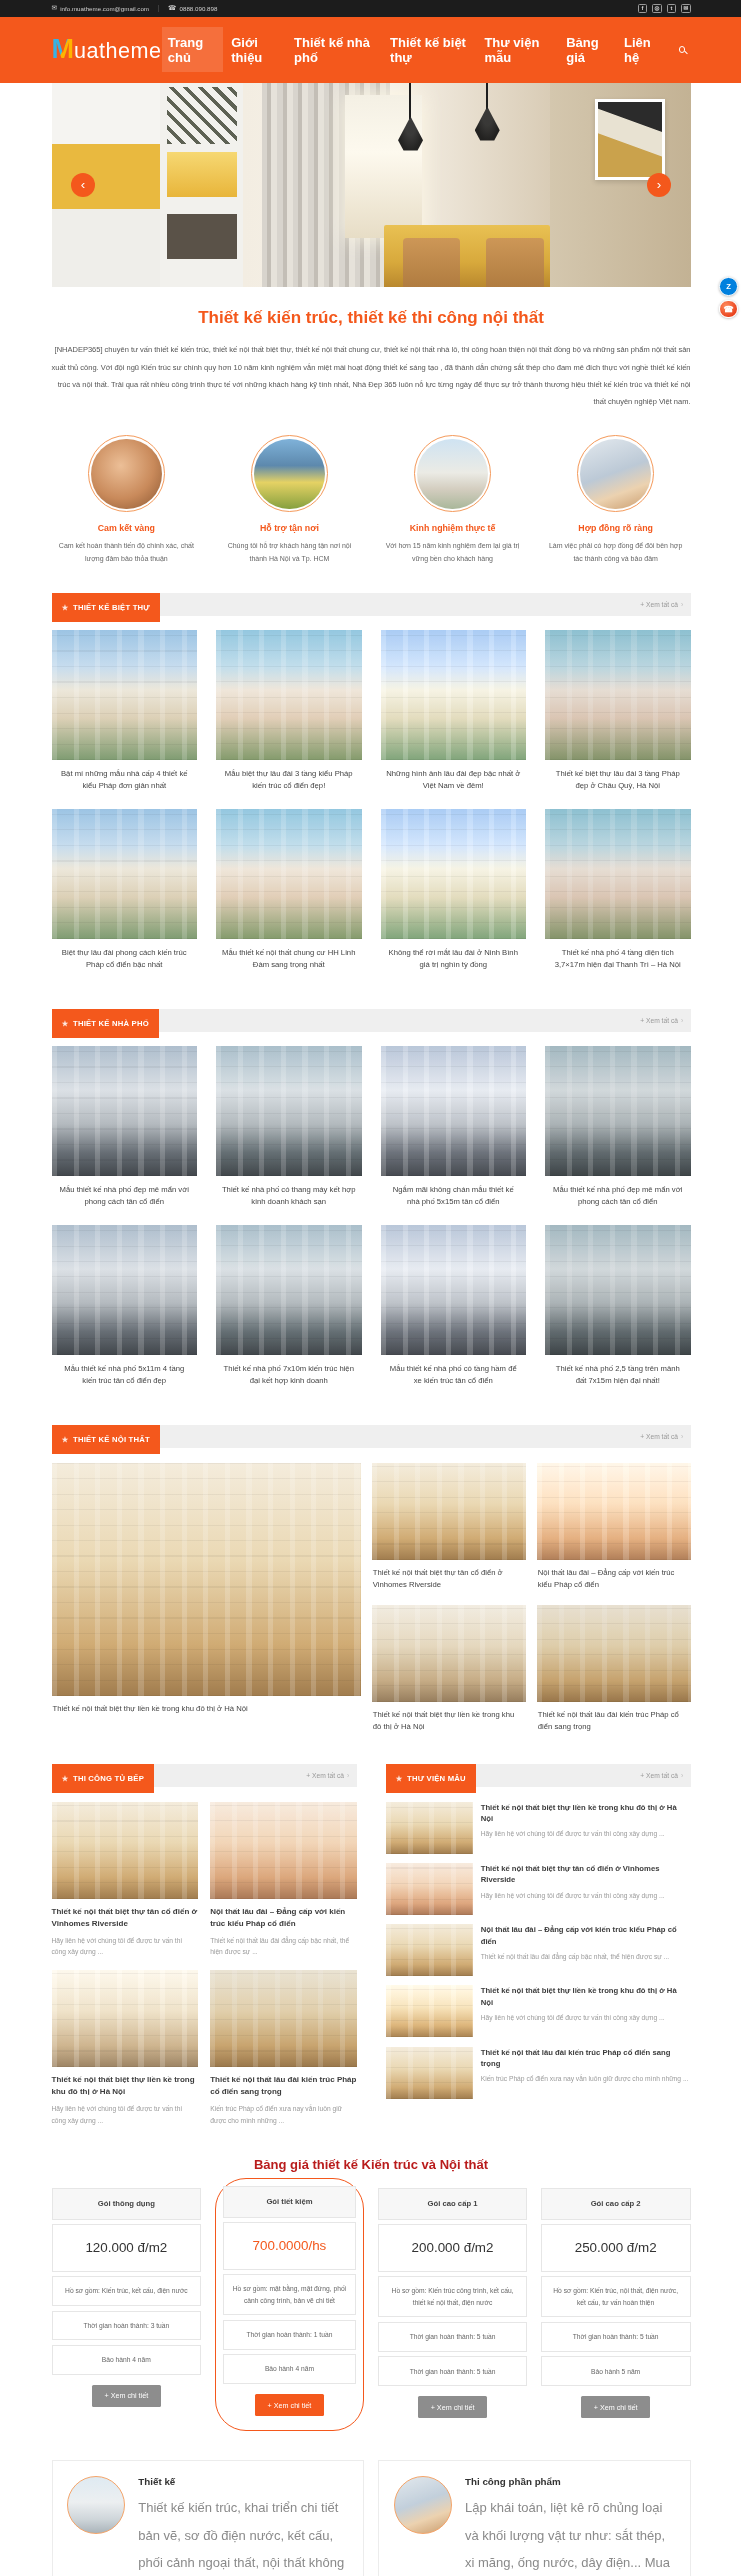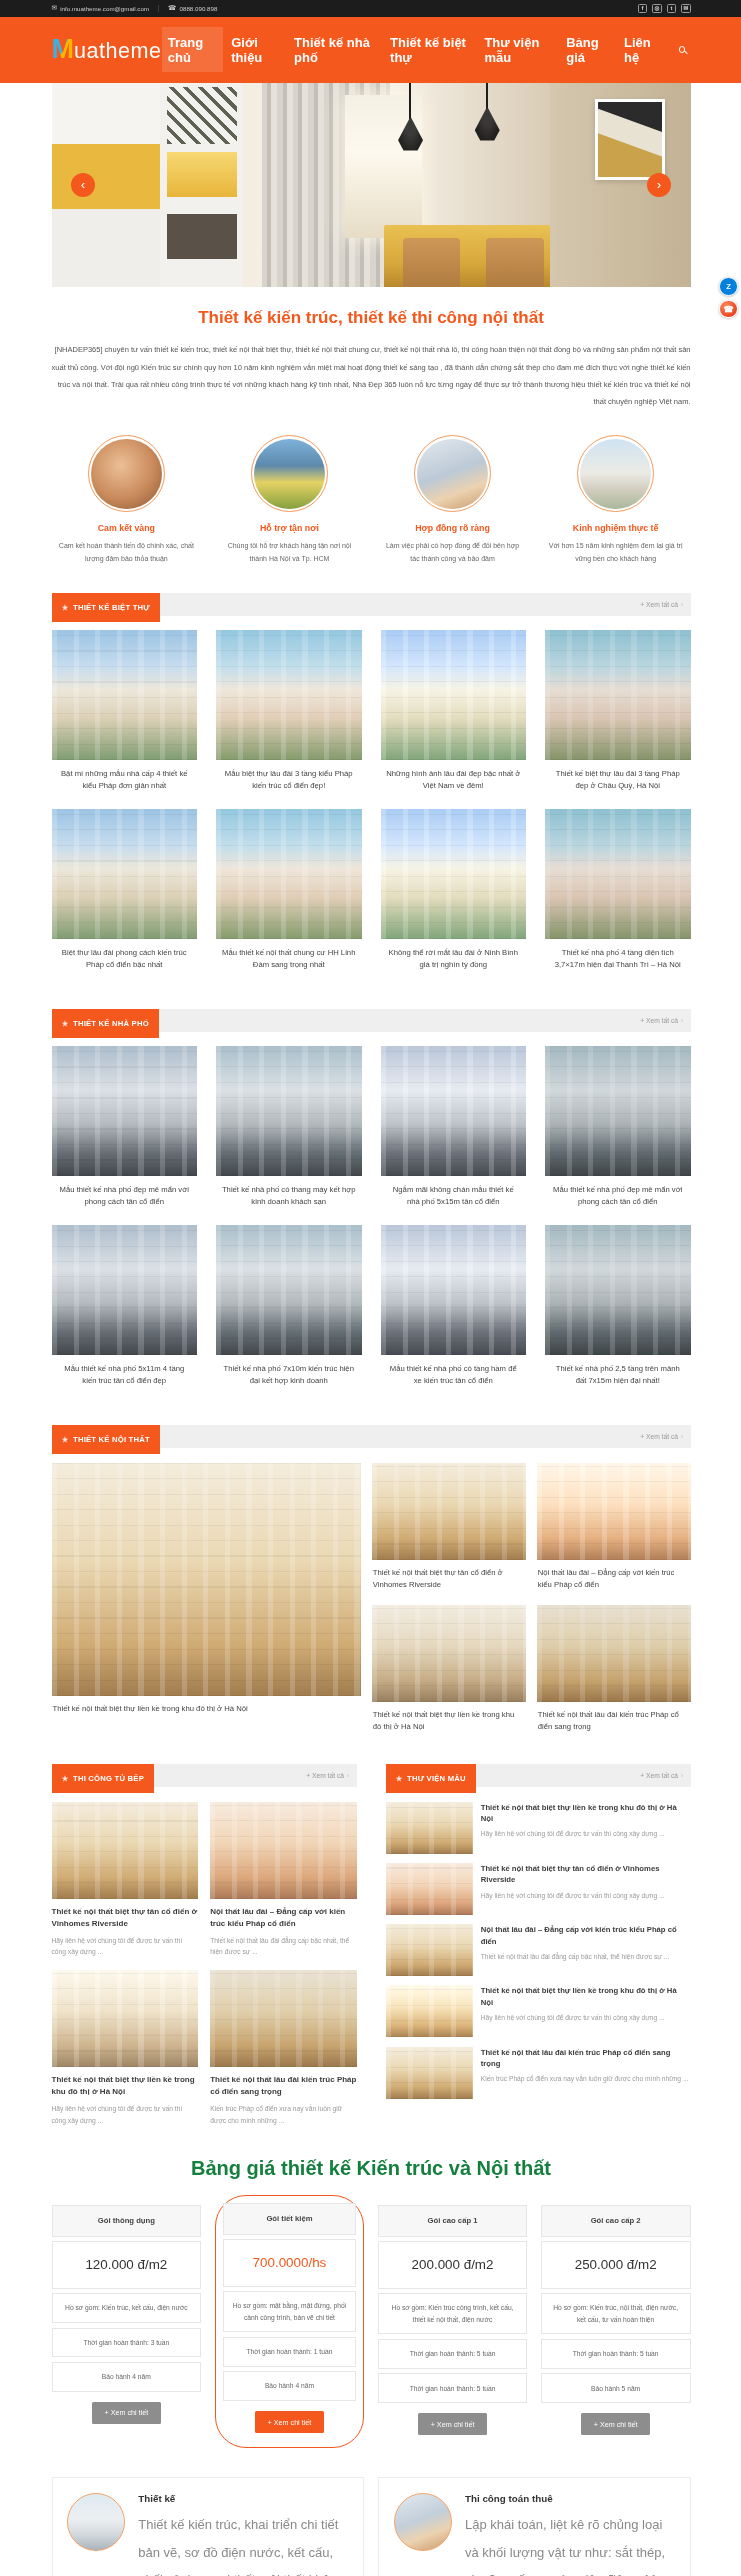--- a/index.html
+++ b/index.html
@@ -138,21 +138,21 @@
   .kcard-desc { font-size:6.7px; color:#9a9a9a; line-height:1.7; }
   .tv-list { display:flex; flex-direction:column; gap:9.3px; }
   .tv-item { display:flex; gap:8.2px; text-decoration:none; cursor:pointer; }
   .tv-thumb { width:87px; min-width:87px; height:52px; }
   .tv-item:nth-child(2) .tv-thumb { filter:hue-rotate(-14deg); }
   .tv-item:nth-child(4) .tv-thumb { filter:brightness(1.06); }
   .tv-title { font-size:7.7px; font-weight:bold; color:#3c3c3c; line-height:1.5; margin-bottom:3.6px; }
   .tv-desc { font-size:6.7px; color:#9a9a9a; line-height:1.7; }
 
   
-  .pricing-title { text-align:center; color:#15803d; font-size:20px; font-weight:bold; margin:31px 0 25px; }
+  .pricing-title { text-align:center; color:#b91c1c; font-size:13px; font-weight:bold; margin:31px 0 16px; }
   .plans { display:grid; grid-template-columns:repeat(4,1fr); gap:13.4px; align-items:start; }
   .plan { text-align:center;border-radius:31px; }
   .plan .row { border:0.5px solid #e6e6e6; background:#fff; margin-bottom:4.6px; padding:8.2px 6.2px;
       font-size:6.7px; color:#666; line-height:1.7; }
   .plan .head { background:#f7f7f7; font-size:7.7px; font-weight:bold; color:#444; }
   .plan .price { font-size:13.4px; color:#333; padding:11.3px 6.2px; }
   .plan-btn { display:inline-block; margin-top:5.2px; background:#8d8d8d; color:#fff; font-size:7.2px;
       padding:6.7px 12.4px; border-radius:1.5px; text-decoration:none; cursor:pointer; }
   .plan.featured { border:1px solid #f4581c; padding:7.2px 7.2px 13.4px; margin-top:-10.3px; }
   .plan.featured .price { color:#f4581c; }
@@ -258,31 +258,31 @@
     </div>
     <div class="feature">
       <div class="f-circle">
           <div class="f-photo fp2"></div>
         </div>
       <h3 class="f-title">Hỗ trợ tận nơi</h3>
       <p class="f-desc">Chúng tôi hỗ trợ khách hàng tận nơi nội thành Hà Nội và Tp. HCM</p>
     </div>
     <div class="feature">
       <div class="f-circle">
+          <div class="f-photo fp4"></div>
+        </div>
+      <h3 class="f-title">Kinh nghiệm thực tế</h3>
+      <p class="f-desc">Với hơn 15 năm kinh nghiệm đem lại giá trị vững bền cho khách hàng</p>
+    </div>
+    <div class="feature">
+      <div class="f-circle">
           <div class="f-photo fp3"></div>
         </div>
       <h3 class="f-title">Hợp đồng rõ ràng</h3>
       <p class="f-desc">Làm việc phải có hợp đồng để đôi bên hợp tác thành công và bảo đảm</p>
-    </div>
-    <div class="feature">
-      <div class="f-circle">
-          <div class="f-photo fp4"></div>
-        </div>
-      <h3 class="f-title">Kinh nghiệm thực tế</h3>
-      <p class="f-desc">Với hơn 15 năm kinh nghiệm đem lại giá trị vững bền cho khách hàng</p>
     </div>
   </div>
 
   <div class="sec-head">
     <div class="sec-label">
       <span class="star">★</span>
       <span>THIẾT KẾ BIỆT THỰ</span>
     </div>
     <a class="view-all">
       <span>+ Xem tất cả</span>
@@ -532,21 +532,21 @@
     <div class="svc">
       <div class="svc-circle sc1"></div>
       <div>
         <h3 class="svc-title">Thiết kế</h3>
         <p class="svc-desc">Thiết kế kiến trúc, khai triển chi tiết bản vẽ, sơ đồ điện nước, kết cấu, phối cảnh ngoại thất, nội thất không gian 3 chiều, hồ sơ kỹ thuật thi công, hồ sơ xin cấp phép xây dựng, giám sát tác giả.</p>
       </div>
     </div>
     <div class="svc">
       <div class="svc-circle sc2"></div>
       <div>
-        <h3 class="svc-title">Thi công toán thuê</h3>
+        <h3 class="svc-title">Thi công phần phẩm</h3>
         <p class="svc-desc">Lập khái toán, liệt kê rõ chủng loại và khối lượng vật tư như: sắt thép, xi măng, ống nước, dây điện... Mua bảo hiểm cho công trình nhằm mục đích giảm thiểu mọi rủi ro trong quá trình thi công.</p>
       </div>
     </div>
     <div class="svc">
       
       
     </div>
     <div class="svc">
       
       

